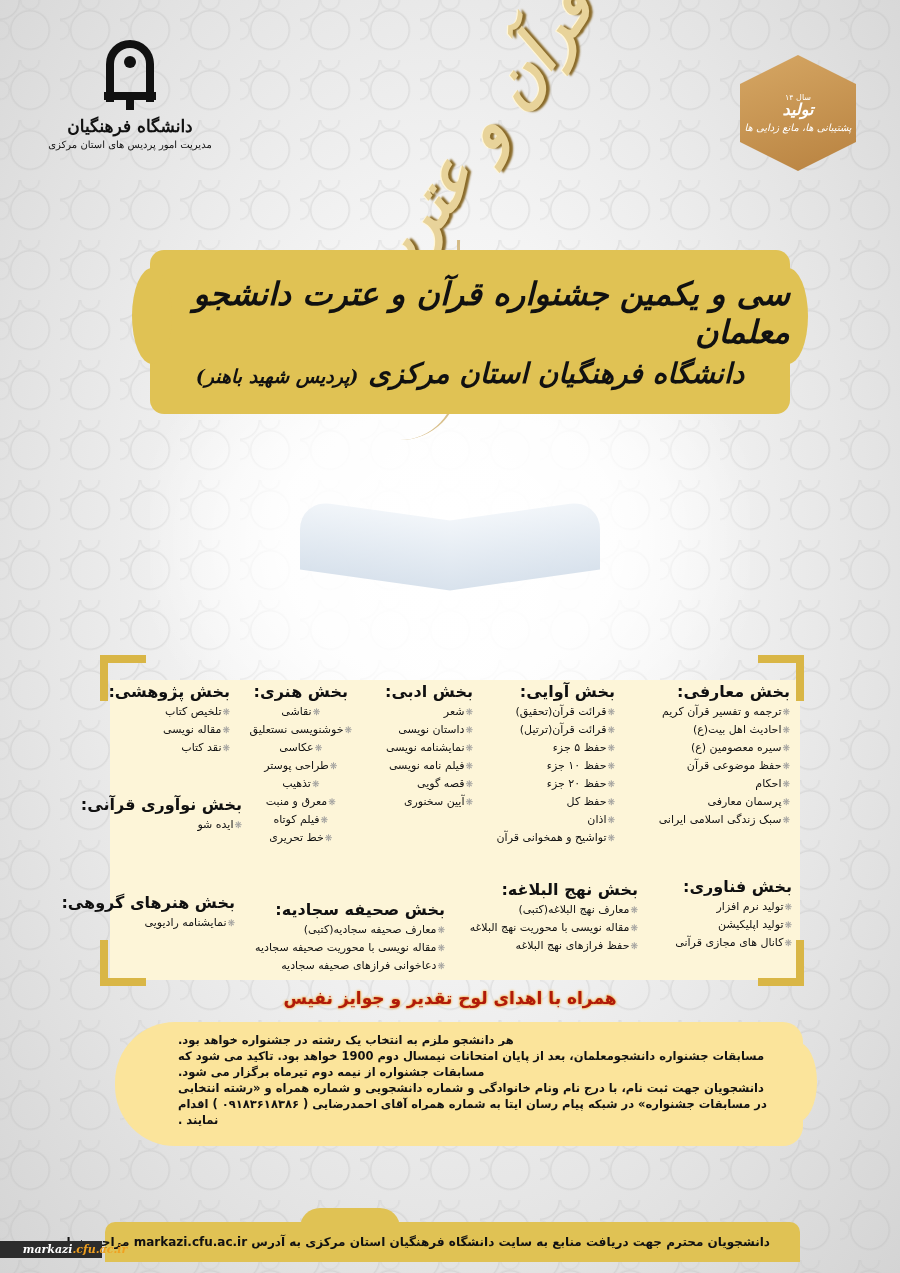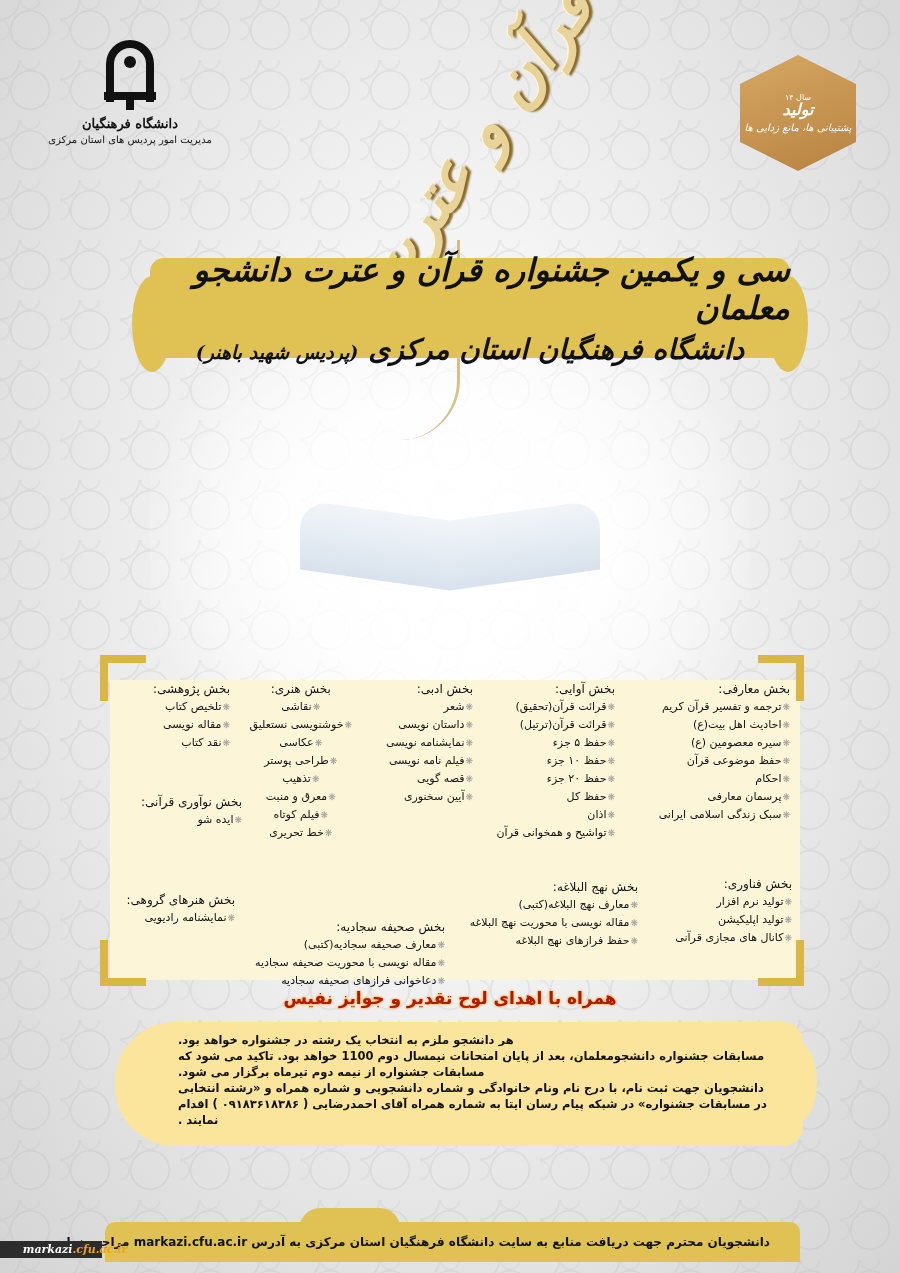--- a/index.html
+++ b/index.html
@@ -26,21 +26,21 @@
     background:radial-gradient(ellipse at 50% 60%, rgba(255,255,255,1) 0%, rgba(255,255,255,.85) 40%, rgba(255,255,255,0) 75%);
   }
 
   
   .logo-left{position:absolute;left:40px;top:30px;width:180px;text-align:center;}
   .logo-emblem{width:60px;height:70px;margin:10px auto 6px;position:relative;}
   .logo-emblem .arch{position:absolute;left:6px;top:0;width:48px;height:62px;border:8px solid #111;border-bottom:none;border-radius:24px 24px 0 0;}
   .logo-emblem .dot{position:absolute;left:24px;top:16px;width:12px;height:12px;border-radius:50%;background:#111;}
   .logo-emblem .book{position:absolute;left:4px;bottom:0;width:52px;height:18px;border-top:8px solid #111;border-radius:0;}
   .logo-emblem .book:before{content:"";position:absolute;left:22px;top:-8px;width:8px;height:18px;background:#111;}
-  .logo-title{font-family:"DejaVu Serif",serif;font-size:13px;font-weight:bold;direction:rtl;}
+  .logo-title{font-family:"DejaVu Serif",serif;font-size:17px;font-weight:bold;direction:rtl;}
   .logo-sub{font-family:"DejaVu Serif",serif;font-size:10px;direction:rtl;margin-top:3px;}
 
   
   .badge{
     position:absolute;left:740px;top:55px;width:116px;height:116px;
     background:linear-gradient(160deg,#d6a764,#b88240);
     clip-path:polygon(50% 0,100% 25%,100% 75%,50% 100%,0 75%,0 25%);
     display:flex;flex-direction:column;align-items:center;justify-content:center;
     color:#fff;direction:rtl;text-align:center;
   }
@@ -59,24 +59,23 @@
     text-shadow:2px 3px 2px #8a6b2a, -1px -1px 0 #fff6d8;
     transform:rotate(-55deg);white-space:nowrap;direction:rtl;
   }
   .callig-stroke{
     position:absolute;left:400px;top:240px;width:60px;height:200px;
     border-right:3px solid #c9a65b;border-radius:0 0 60px 0;opacity:.7;
   }
 
   
   .banner{
-    position:absolute;left:150px;top:250px;width:640px;height:100px;
+    position:absolute;left:150px;top:250px;width:640px;height:164px;
     background:#e0c254;
     border-radius:14px;
-    margin-top:8px;
   }
   .banner:before,.banner:after{
     content:"";position:absolute;top:18px;width:40px;height:96px;background:#e0c254;border-radius:50%;
   }
   .banner:before{left:-18px;}
   .banner:after{right:-18px;}
   .banner-inner{position:absolute;inset:0;display:flex;flex-direction:column;align-items:center;justify-content:center;direction:rtl;z-index:2;}
   .banner-l1{font-family:"DejaVu Serif",serif;font-size:32px;font-style:italic;font-weight:bold;color:#111;}
   .banner-l2{font-family:"DejaVu Serif",serif;font-size:28px;font-style:italic;font-weight:bold;color:#111;margin-top:6px;}
   .banner-l2 small{font-size:19px;}
@@ -92,21 +91,21 @@
     position:absolute;left:110px;top:680px;width:690px;height:300px;
     background:#fdf5d8;
   }
   .corner{position:absolute;width:46px;height:46px;border-color:#d9b646;border-style:solid;}
   .c-tl{left:100px;top:655px;border-width:8px 0 0 8px;}
   .c-tr{left:758px;top:655px;border-width:8px 8px 0 0;}
   .c-bl{left:100px;top:940px;border-width:0 0 8px 8px;}
   .c-br{left:758px;top:940px;border-width:0 8px 8px 0;}
 
   .cat{position:absolute;direction:rtl;text-align:right;}
-  .cat-title{font-size:12px;font-weight:normal;color:#111;margin-bottom:2px;}
+  .cat-title{font-size:16px;font-weight:bold;color:#111;margin-bottom:2px;}
   .cat-item{font-size:11px;color:#111;line-height:17px;white-space:nowrap;}
   .cat-item .bullet{color:#999;font-size:9px;margin-left:1px;}
 
   .prize{
     position:absolute;left:0;top:988px;width:900px;text-align:center;direction:rtl;
     font-size:17px;font-weight:bold;color:#b01a0a;
     text-shadow:0 0 2px #f4b040,0 0 3px #f4b040;
   }
 
   
@@ -246,38 +245,38 @@
   <div class="cat-item"><span class="bullet">❋</span><span>کانال های مجازی قرآنی</span></div>
 </div>
 
 <div class="cat" style="right:262px;top:880px;">
   <div class="cat-title">بخش نهج البلاغه:</div>
   <div class="cat-item"><span class="bullet">❋</span><span>معارف نهج البلاغه(کتبی)</span></div>
   <div class="cat-item"><span class="bullet">❋</span><span>مقاله نویسی با محوریت نهج البلاغه</span></div>
   <div class="cat-item"><span class="bullet">❋</span><span>حفظ فرازهای نهج البلاغه</span></div>
 </div>
 
-<div class="cat" style="right:455px;top:920px;">
+<div class="cat" style="right:455px;top:900px;">
   <div class="cat-title">بخش صحیفه سجادیه:</div>
   <div class="cat-item"><span class="bullet">❋</span><span>معارف صحیفه سجادیه(کتبی)</span></div>
   <div class="cat-item"><span class="bullet">❋</span><span>مقاله نویسی با محوریت صحیفه سجادیه</span></div>
   <div class="cat-item"><span class="bullet">❋</span><span>دعاخوانی فرازهای صحیفه سجادیه</span></div>
 </div>
 
 <div class="cat" style="right:665px;top:893px;">
   <div class="cat-title">بخش هنرهای گروهی:</div>
   <div class="cat-item"><span class="bullet">❋</span><span>نمایشنامه رادیویی</span></div>
 </div>
 
 <div class="prize">همراه با اهدای لوح تقدیر و جوایز نفیس</div>
 
 <div class="notes">
   <div class="notes-text">
     <div>هر دانشجو ملزم به انتخاب یک رشته در جشنواره خواهد بود.</div>
-    <div>مسابقات جشنواره دانشجومعلمان، بعد از پایان امتحانات نیمسال دوم 1100 خواهد بود. تاکید می شود که مسابقات جشنواره از نیمه دوم تیرماه برگزار می شود.</div>
+    <div>مسابقات جشنواره دانشجومعلمان، بعد از پایان امتحانات نیمسال دوم 1900 خواهد بود. تاکید می شود که مسابقات جشنواره از نیمه دوم تیرماه برگزار می شود.</div>
     <div>دانشجویان جهت ثبت نام، با درج نام ونام خانوادگی و شماره دانشجویی و شماره همراه و «رشته انتخابی در مسابقات جشنواره» در شبکه پیام رسان ایتا به شماره همراه آقای احمدرضایی ( ۰۹۱۸۳۶۱۸۳۸۶ ) اقدام نمایند .</div>
   </div>
 </div>
 
 <div class="footer-tab"></div>
 <div class="footer">
   <div class="footer-text">دانشجویان محترم جهت دریافت منابع به سایت دانشگاه فرهنگیان استان مرکزی به آدرس markazi.cfu.ac.ir مراجعه نمایید.</div>
 </div>
 
 <div class="watermark">

